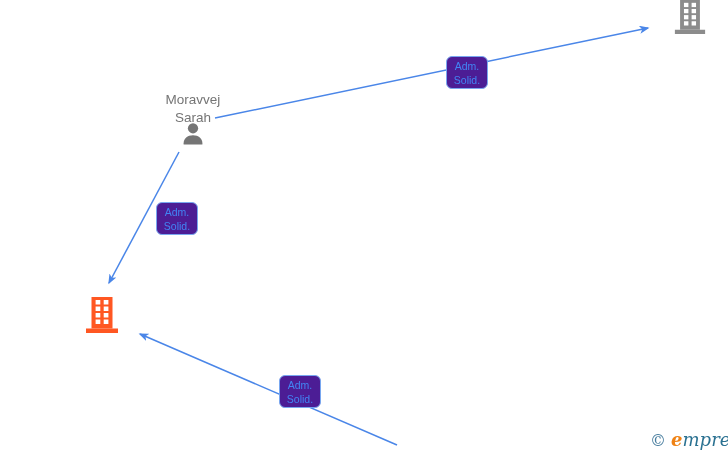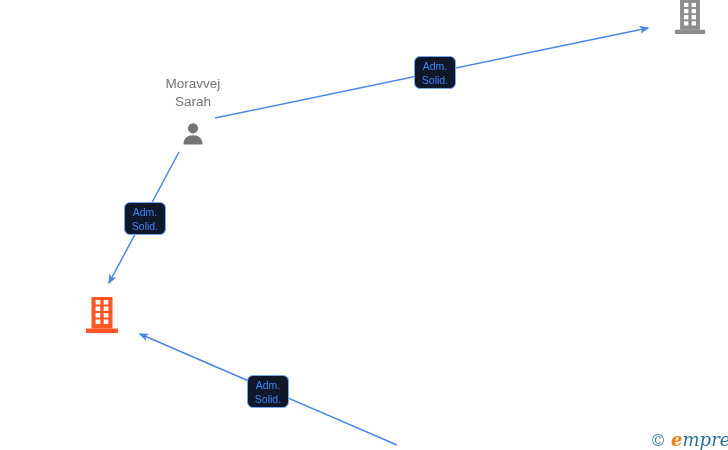--- a/index.html
+++ b/index.html
@@ -7,30 +7,30 @@
     width:728px;height:450px;position:relative;overflow:hidden;
     background:#ffffff;font-family:"Liberation Sans",sans-serif;
   }
   .stage{position:absolute;left:0;top:0;width:728px;height:450px;}
   svg.edges{position:absolute;left:0;top:0;}
   svg.edges line{stroke:#4a86e8;stroke-width:1.5px;}
   .icon{position:absolute;}
   .node-label{
     position:absolute;color:#757575;text-align:center;white-space:pre-wrap;
   }
-  .person-label{left:123px;top:75px;width:140px;font-size:13.5px;line-height:18px;}
+  .person-label{left:123px;top:91px;width:140px;font-size:13.5px;line-height:18px;}
   .company-label{
     left:20px;top:334px;width:160px;font-size:13px;line-height:17px;
     font-weight:bold;letter-spacing:.2px;
   }
   .badge{
-    position:absolute;width:40px;height:31px;background:#0f172a;
+    position:absolute;width:40px;height:31px;background:#4c1d95;
     border:1.5px solid #78a7f0;border-radius:6px;color:#4285f4;
     font-size:10.5px;line-height:14px;text-align:center;white-space:pre-line;
-    display:flex;align-items:center;justify-content:center;box-sizing:content-box;
+    display:flex;align-items:center;justify-content:center;box-sizing:content-box;margin-left:32px;
   }
   .badge-1{left:414px;top:56px;}
   .badge-2{left:124px;top:202px;}
   .badge-3{left:247px;top:375px;}
   .watermark{
     position:absolute;left:650px;top:429px;white-space:nowrap;
     font-family:"DejaVu Serif",serif;
   }
   .wm-copy{font-size:16px;color:#457b9d;font-style:normal;}
   .wm-brand{font-style:italic;font-size:18px;}

